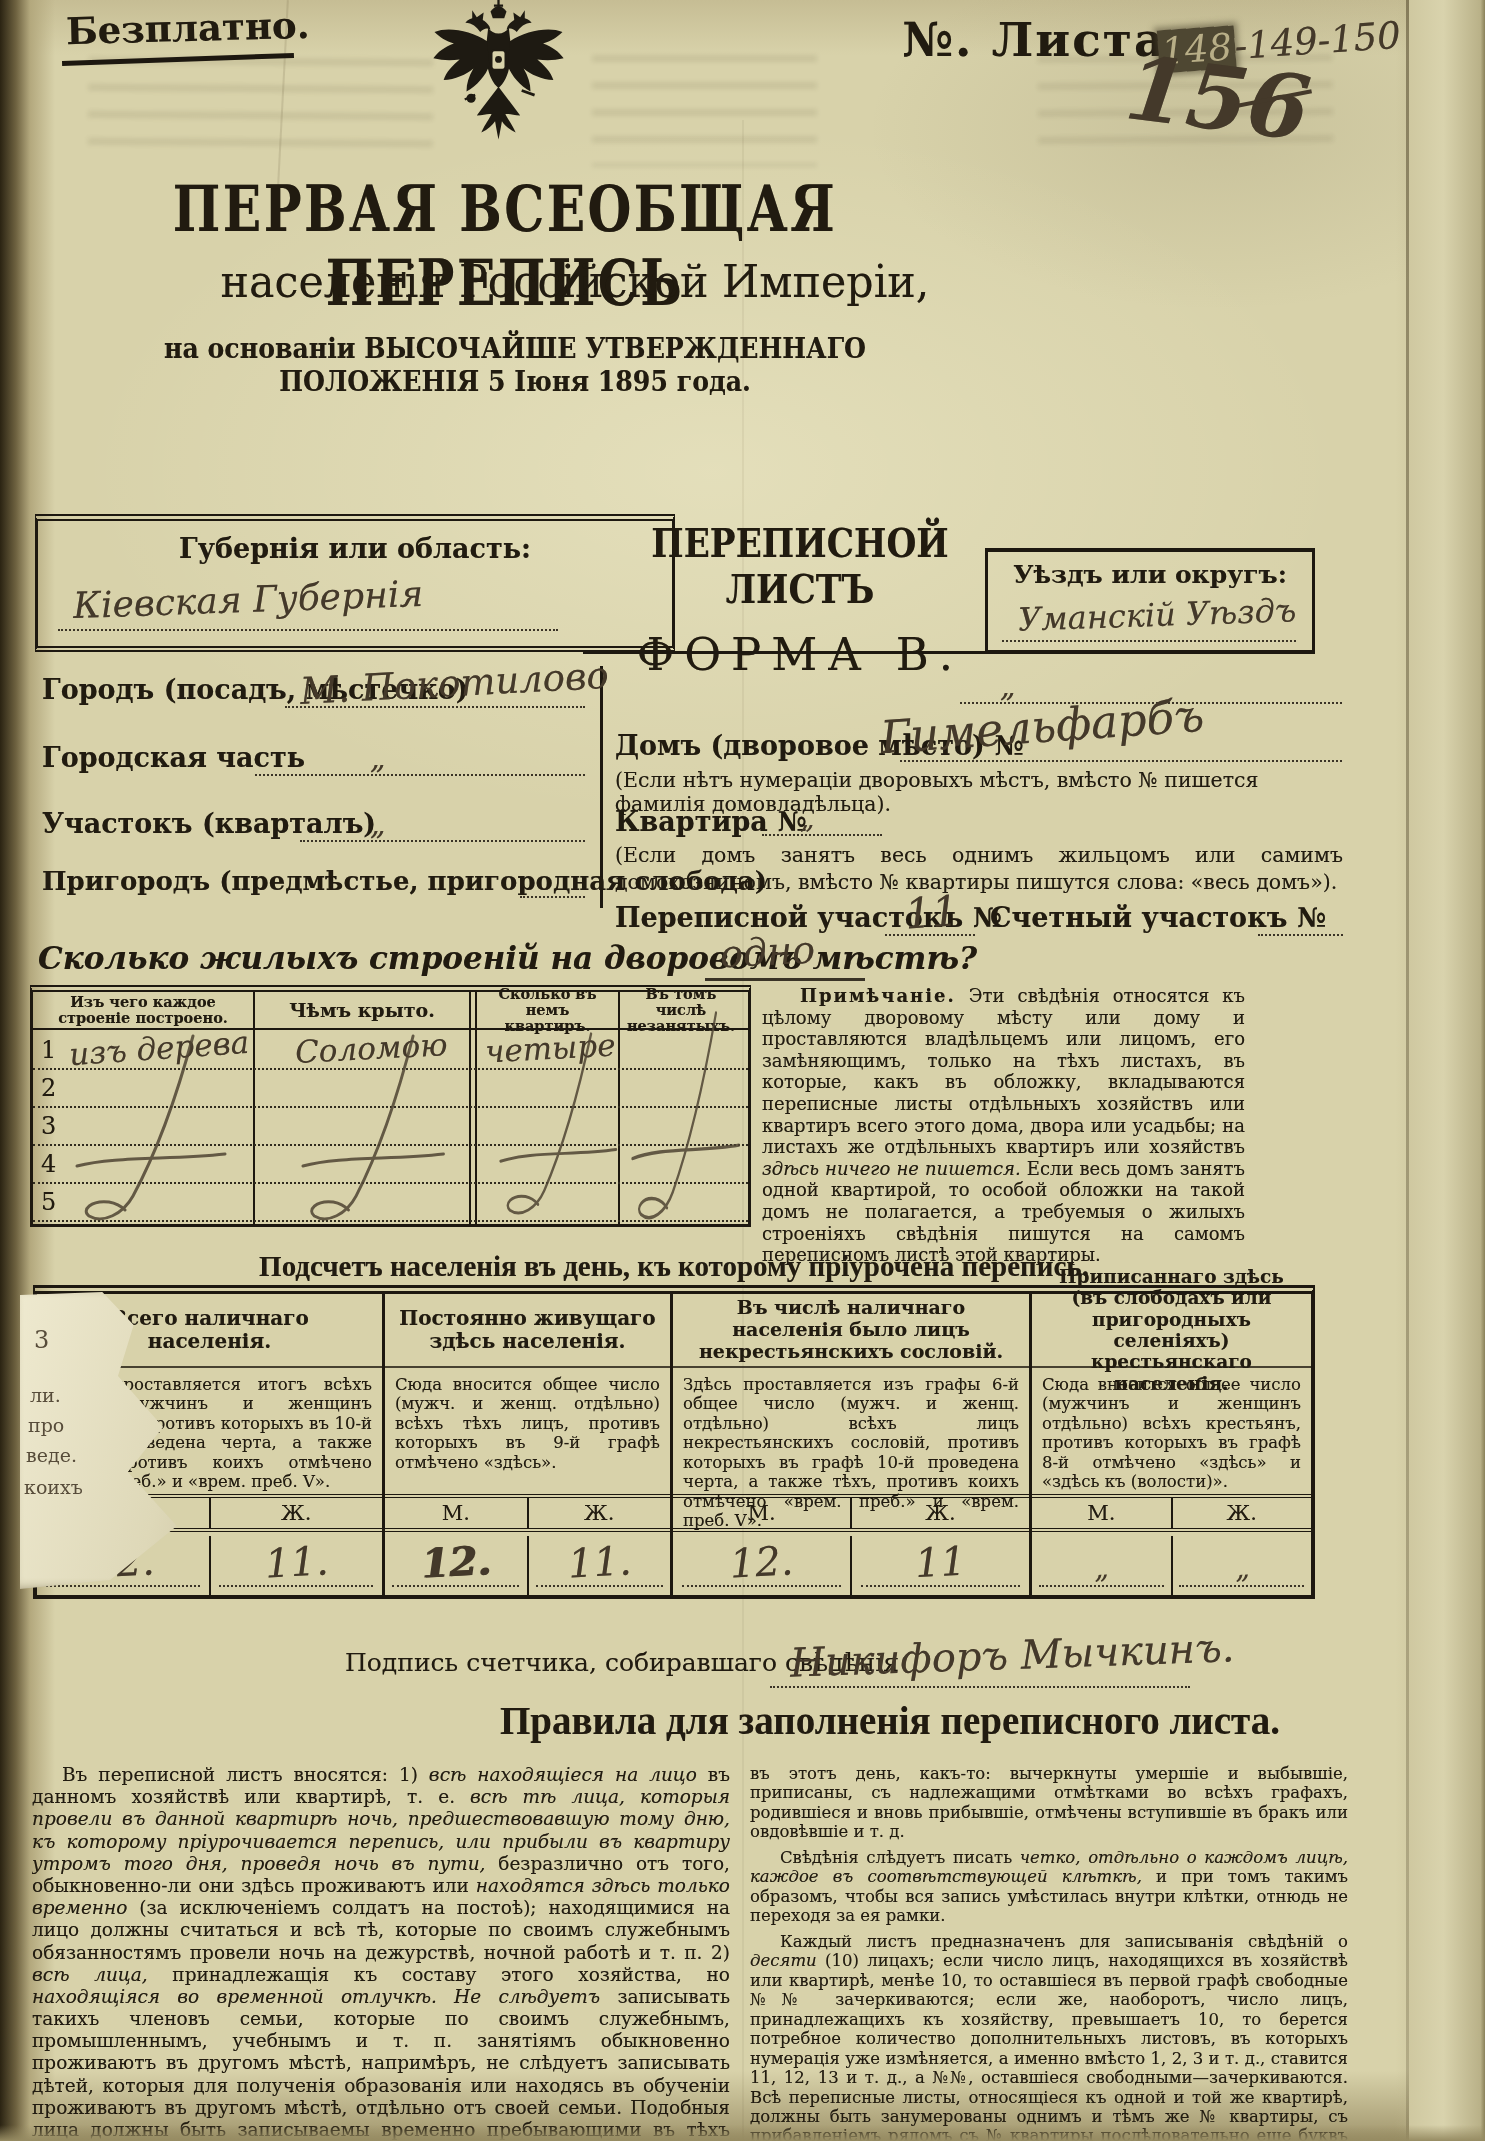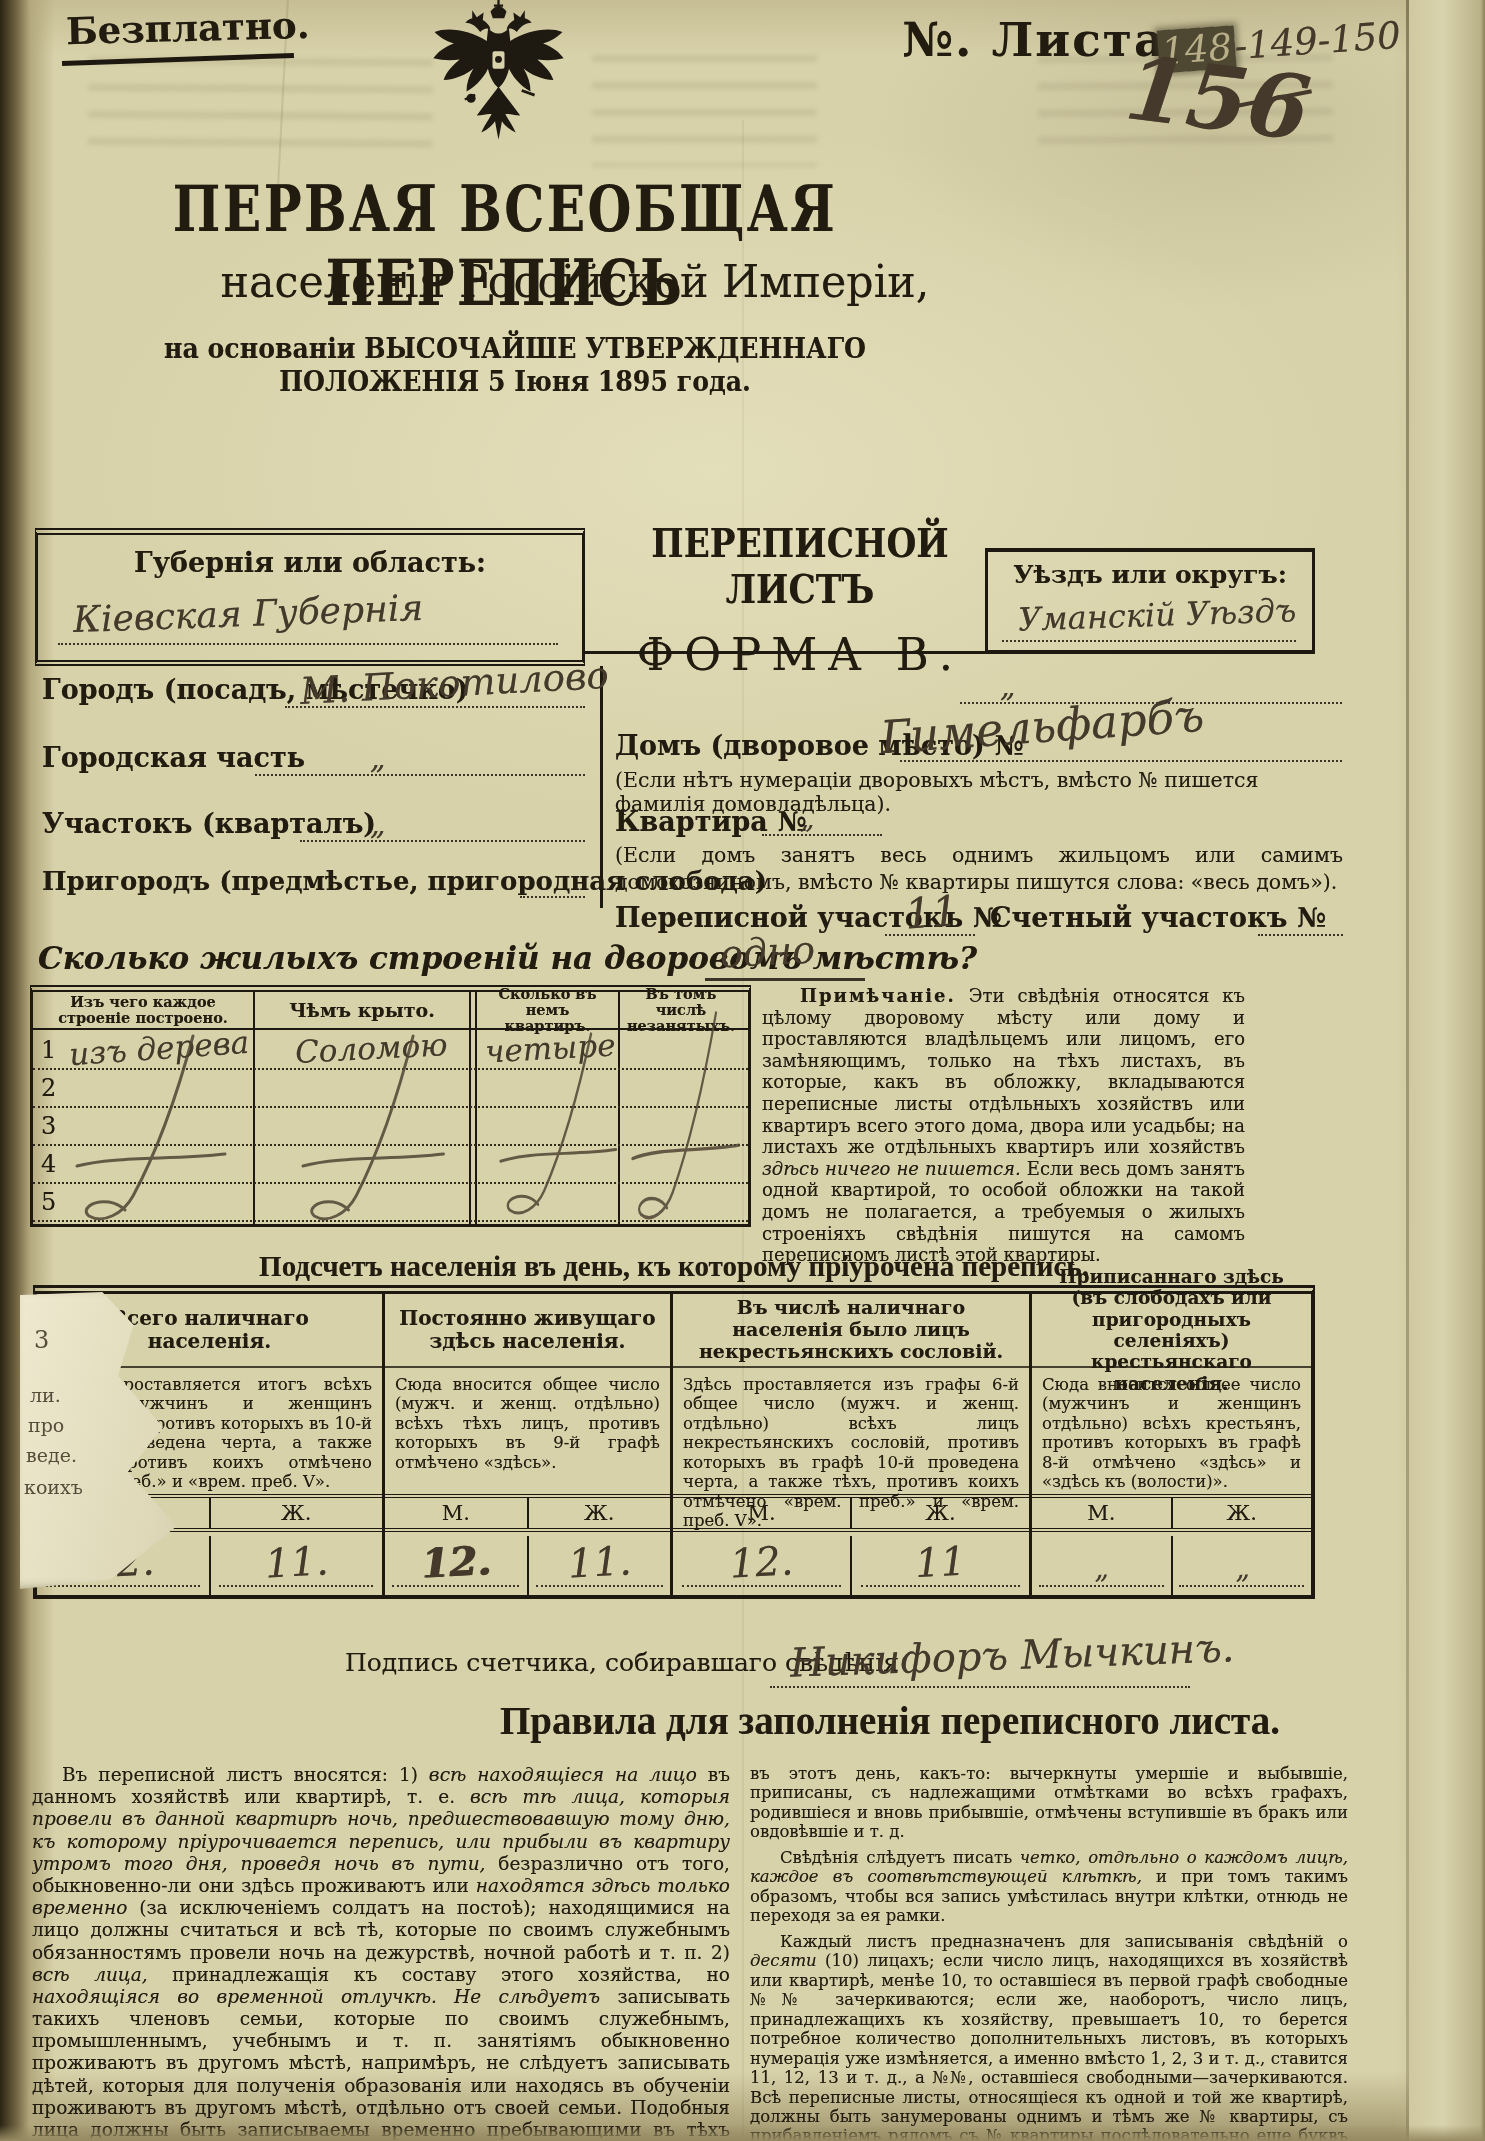--- a/index.html
+++ b/index.html
@@ -106,21 +106,21 @@
   <div class="abs hw" style="left:1126px;top:46px;font-size:88px;font-weight:600;transform:rotate(7deg);z-index:2;">
     <span>15</span><span style="position:relative;"><span>6</span>
       <span class="abs" style="left:-14px;top:44px;width:78px;height:4px;background:#44392a;transform:rotate(-18deg);"></span>
     </span>
   </div>
 
   <div class="abs ink" style="left:0;top:172px;width:1010px;text-align:center;font-size:63px;font-weight:bold;letter-spacing:3px;transform:scaleX(.8);transform-origin:50% 50%;z-index:2;">ПЕРВАЯ ВСЕОБЩАЯ ПЕРЕПИСЬ</div>
   <div class="abs ink" style="left:150px;top:255px;width:850px;text-align:center;font-size:45px;z-index:2;transform:scaleX(.95);">населенія Россійской Имперіи,</div>
   <div class="abs ink" style="left:10px;top:332px;width:1010px;text-align:center;font-size:28px;font-weight:bold;transform:scaleX(.9);z-index:2;">на основаніи ВЫСОЧАЙШЕ УТВЕРЖДЕННАГО ПОЛОЖЕНІЯ 5 Іюня 1895 года.</div>
 
-  <div class="hbox" style="left:35px;top:528px;width:550px;height:138px;box-sizing:border-box;">
+  <div class="hbox" style="left:35px;top:514px;width:640px;height:138px;box-sizing:border-box;">
     <div class="ink" style="text-align:center;margin-top:12px;font-size:27px;font-weight:bold;">Губернія или область:</div>
     <div class="abs hw" style="left:35px;top:58px;font-size:36px;transform:rotate(-2deg);">Кіевская Губернія</div>
     <div class="abs dots" style="left:20px;top:108px;width:500px;"></div>
   </div>
 
   <div class="abs ink" style="left:590px;top:520px;width:420px;text-align:center;z-index:2;">
     <div style="font-size:39px;font-weight:bold;transform:scaleX(.88);">ПЕРЕПИСНОЙ ЛИСТЪ</div>
     <div style="font-size:45px;font-weight:normal;letter-spacing:10px;margin-top:16px;">ФОРМА В.</div>
   </div>
   <div class="abs" style="left:583px;top:651px;width:404px;height:3px;background:#1d1810;z-index:2;"></div>

